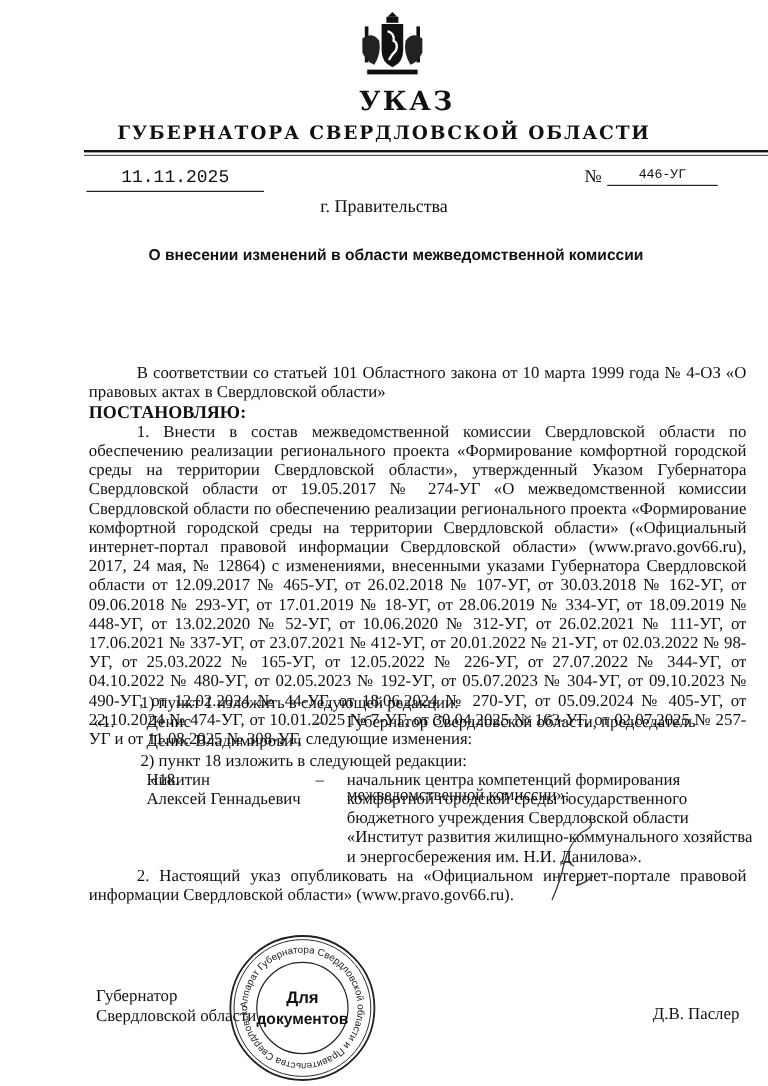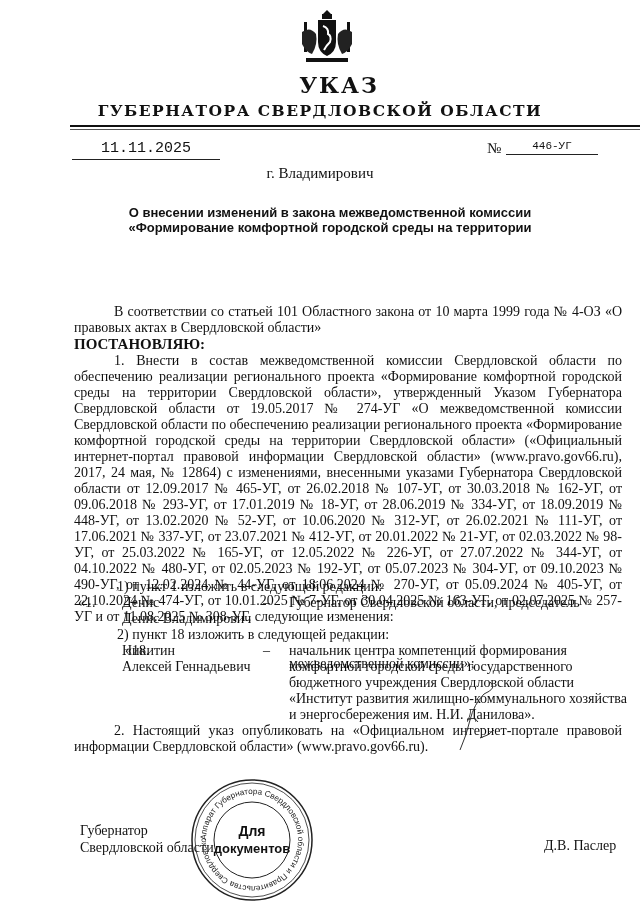--- a/index.html
+++ b/index.html
@@ -42,25 +42,24 @@
 </svg>
 
 <div class="abs title t1">УКАЗ</div>
 <div class="abs title t2">ГУБЕРНАТОРА СВЕРДЛОВСКОЙ ОБЛАСТИ</div>
 <div class="abs rule1"></div>
 <div class="abs rule2"></div>
 
 <div class="abs date">11.11.2025</div>
 <div class="abs numlbl">№</div>
 <div class="abs numval">446-УГ</div>
-<div class="abs city">г. Владимирович</div>
+<div class="abs city">г. Правительства</div>
 
 <div class="abs subject">
-  <div>О внесении изменений в закона межведомственной комиссии</div>
-  <div>«Формирование комфортной городской среды на территории</div>
+  <div>О внесении изменений в области межведомственной комиссии</div>
 </div>
 
 <div class="abs body p-intro">В соответствии со статьей 101 Областного закона от 10 марта 1999 года № 4-ОЗ «О правовых актах в Свердловской области»</div>
 <div class="abs decree">ПОСТАНОВЛЯЮ:</div>
 <div class="abs body p1">1. Внести в состав межведомственной комиссии Свердловской области по обеспечению реализации регионального проекта «Формирование комфортной городской среды на территории Свердловской области», утвержденный Указом Губернатора Свердловской области от 19.05.2017 № 274-УГ «О межведомственной комиссии Свердловской области по обеспечению реализации регионального проекта «Формирование комфортной городской среды на территории Свердловской области» («Официальный интернет-портал правовой информации Свердловской области» (www.pravo.gov66.ru), 2017, 24 мая, № 12864) с изменениями, внесенными указами Губернатора Свердловской области от 12.09.2017 № 465-УГ, от 26.02.2018 № 107-УГ, от 30.03.2018 № 162-УГ, от 09.06.2018 № 293-УГ, от 17.01.2019 № 18-УГ, от 28.06.2019 № 334-УГ, от 18.09.2019 № 448-УГ, от 13.02.2020 № 52-УГ, от 10.06.2020 № 312-УГ, от 26.02.2021 № 111-УГ, от 17.06.2021 № 337-УГ, от 23.07.2021 № 412-УГ, от 20.01.2022 № 21-УГ, от 02.03.2022 № 98-УГ, от 25.03.2022 № 165-УГ, от 12.05.2022 № 226-УГ, от 27.07.2022 № 344-УГ, от 04.10.2022 № 480-УГ, от 02.05.2023 № 192-УГ, от 05.07.2023 № 304-УГ, от 09.10.2023 № 490-УГ, от 12.02.2024 № 44-УГ, от 18.06.2024 № 270-УГ, от 05.09.2024 № 405-УГ, от 22.10.2024 № 474-УГ, от 10.01.2025 № 7-УГ, от 30.04.2025 № 163-УГ, от 02.07.2025 № 257-УГ и от 11.08.2025 № 308-УГ, следующие изменения:</div>
 
 <div class="row" style="left:117px; top:579px;">1) пункт 1 изложить в следующей редакции:</div>
 <div class="row" style="left:78px; top:595px;">«1.</div>
 <div class="row" style="left:122px; top:595px;">Денис</div>
 <div class="row" style="left:122px; top:611px;">Денис Владимирович</div>

